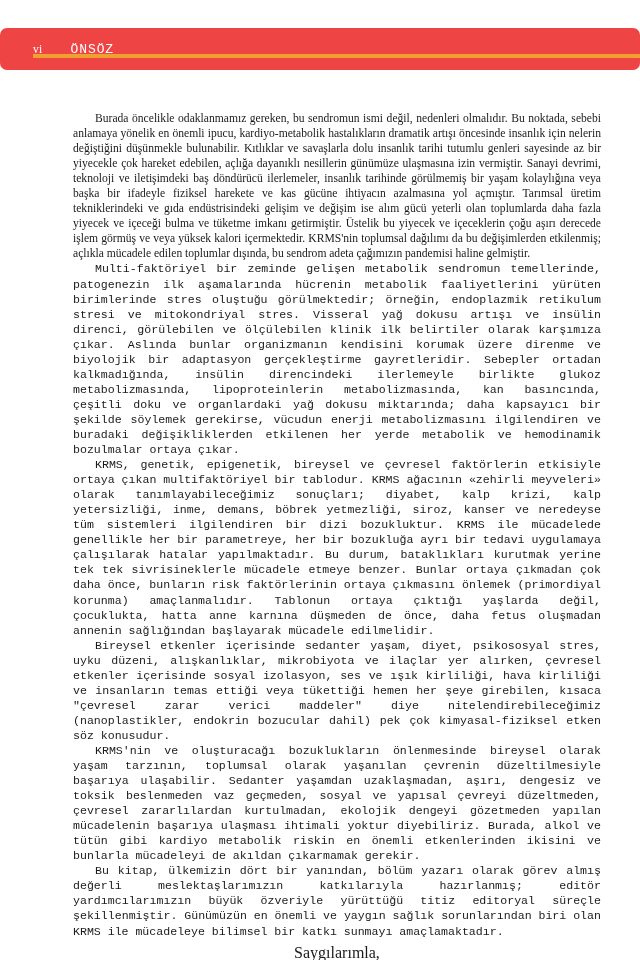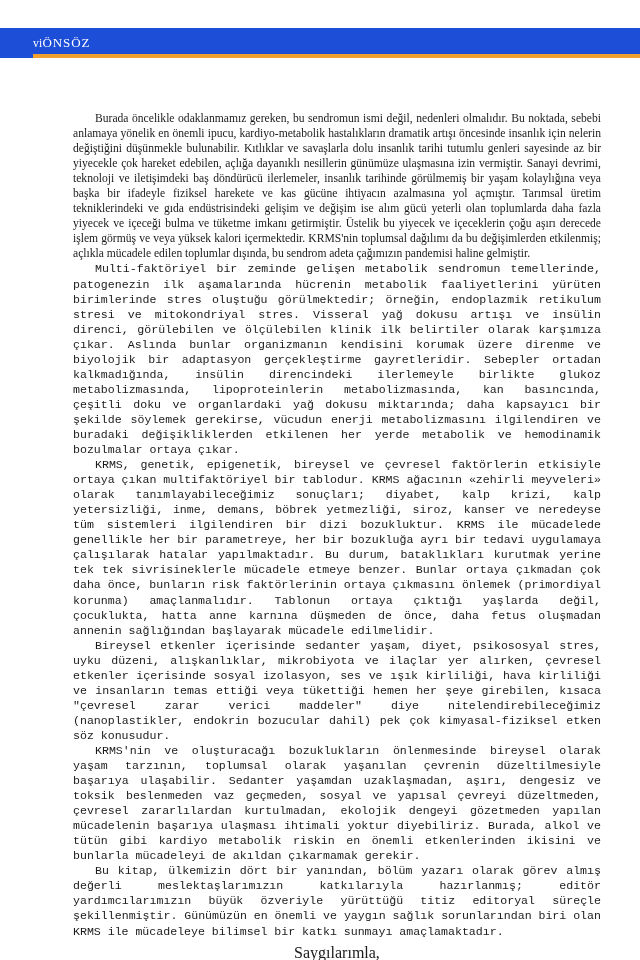--- a/index.html
+++ b/index.html
@@ -15,36 +15,38 @@
     font-family: "Liberation Serif", "DejaVu Serif", serif;
     color: #1a1a1a;
   }
 
   
   .header-bar {
     position: absolute;
     top: 28px;
     left: 0;
     width: 640px;
-    height: 30px;
-    background: #1d4ed8;
+    height: 42px;
+    background: #ef4444;
     display: flex;
     align-items: center;
+    border-radius: 7px;
   }
   .header-folio {
     margin-left: 33px;
     font-size: 11.5px;
     color: #ffffff;
     letter-spacing: 0.3px;
   }
   .header-title {
-    margin-left: 0;
+    margin-left: 28px;
     font-size: 13px;
     color: #ffffff;
     letter-spacing: 0.9px;
+    font-family: Liberation Mono, monospace;
   }
   .header-rule {
     position: absolute;
     top: 54px;
     left: 33px;
     width: 607px;
     height: 4px;
     background: #f0a02e;
   }
 

